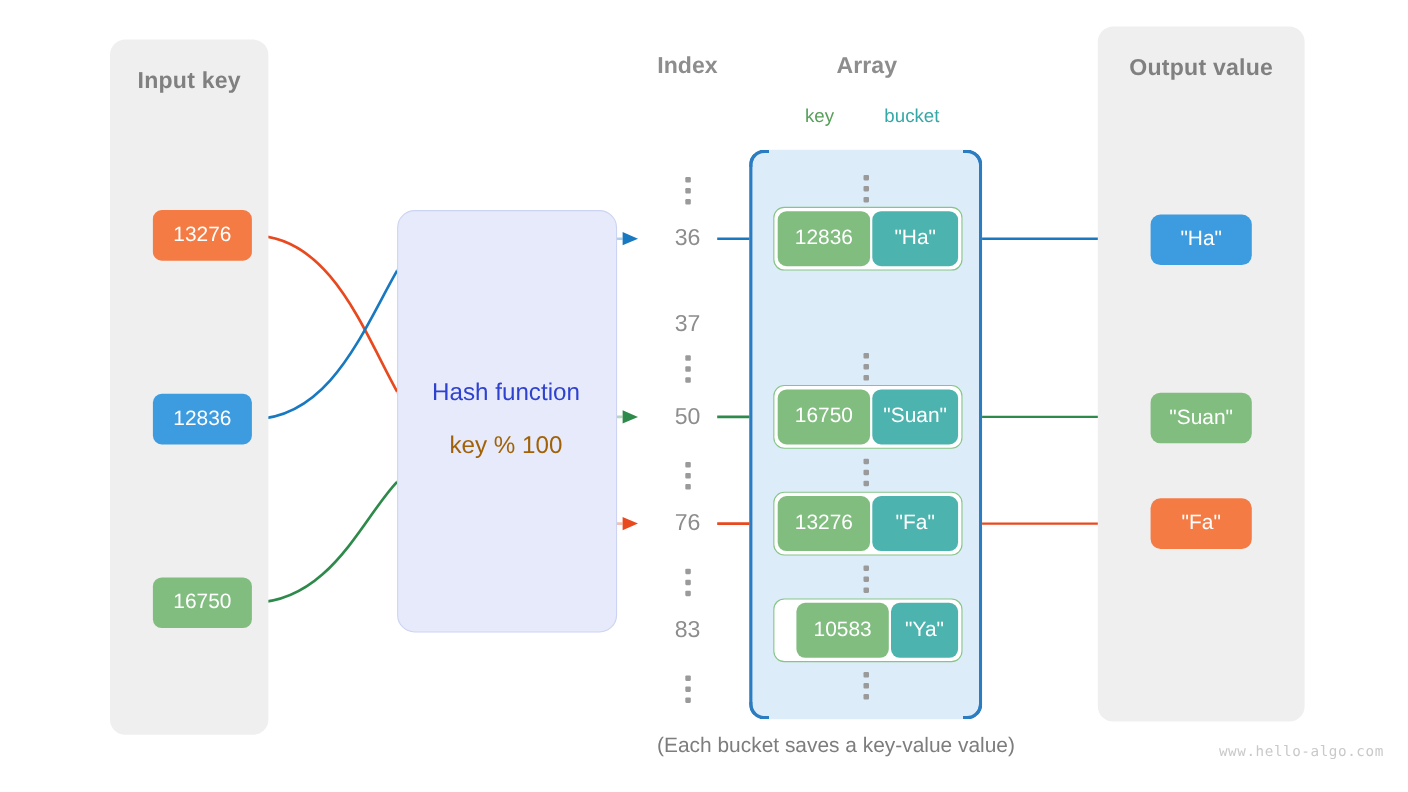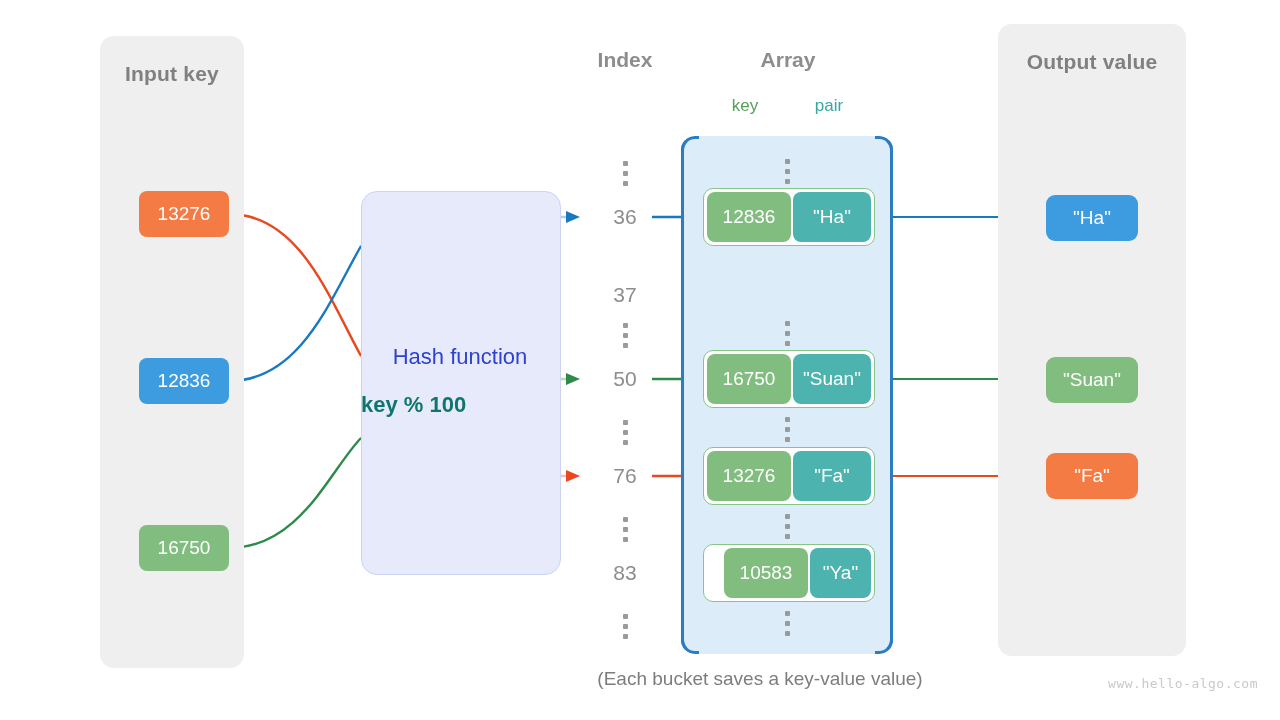--- a/index.html
+++ b/index.html
@@ -111,23 +111,24 @@
     width: 198px;
     text-align: center;
     font-size: 22px;
     color: #2f42cf;
   }
   #hash-formula {
     position: absolute;
     left: 361px;
     top: 392px;
     width: 198px;
+    text-align: center;
     font-size: 22px;
-    font-weight: bold;
-    color: #0f766e;
+    font-weight: normal;
+    color: #a16207;
   }
 
   
   #index-col {
     position: absolute;
     left: 563px;
     top: 135px;
     width: 124px;
     height: 520px;
   }
@@ -312,21 +313,21 @@
   <div class="chip chip-blue" id="in-1">12836</div>
   <div class="chip chip-green" id="in-2">16750</div>
 
   <div id="hashbox"></div>
   <div id="hash-label">Hash function</div>
   <div id="hash-formula">key % 100</div>
 
   <div class="col-header" id="hdr-index">Index</div>
   <div class="col-header" id="hdr-array">Array</div>
   <div class="sub-header" id="hdr-key">key</div>
-  <div class="sub-header" id="hdr-value">pair</div>
+  <div class="sub-header" id="hdr-value">bucket</div>
 
   <div id="index-col">
     <div class="vdots vdots-index" style="left:59px; top:26px;">
         <i></i>
         <i></i>
         <i></i>
       </div>
     <div class="idx-row" style="top:70px;">36</div>
     <div class="idx-row" style="top:120px;margin-top:28px;">37</div>
     <div class="vdots vdots-index" style="left:59px; top:188px;">

